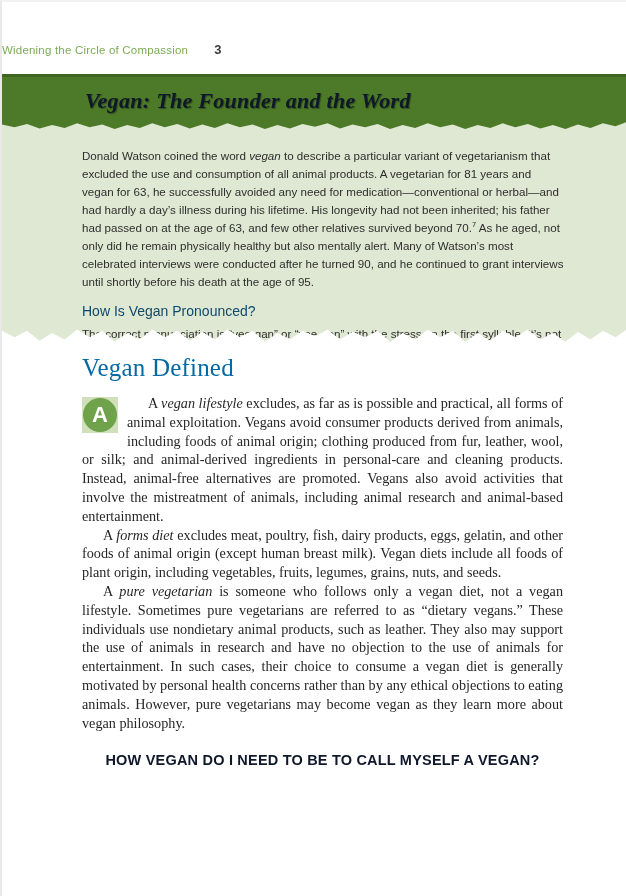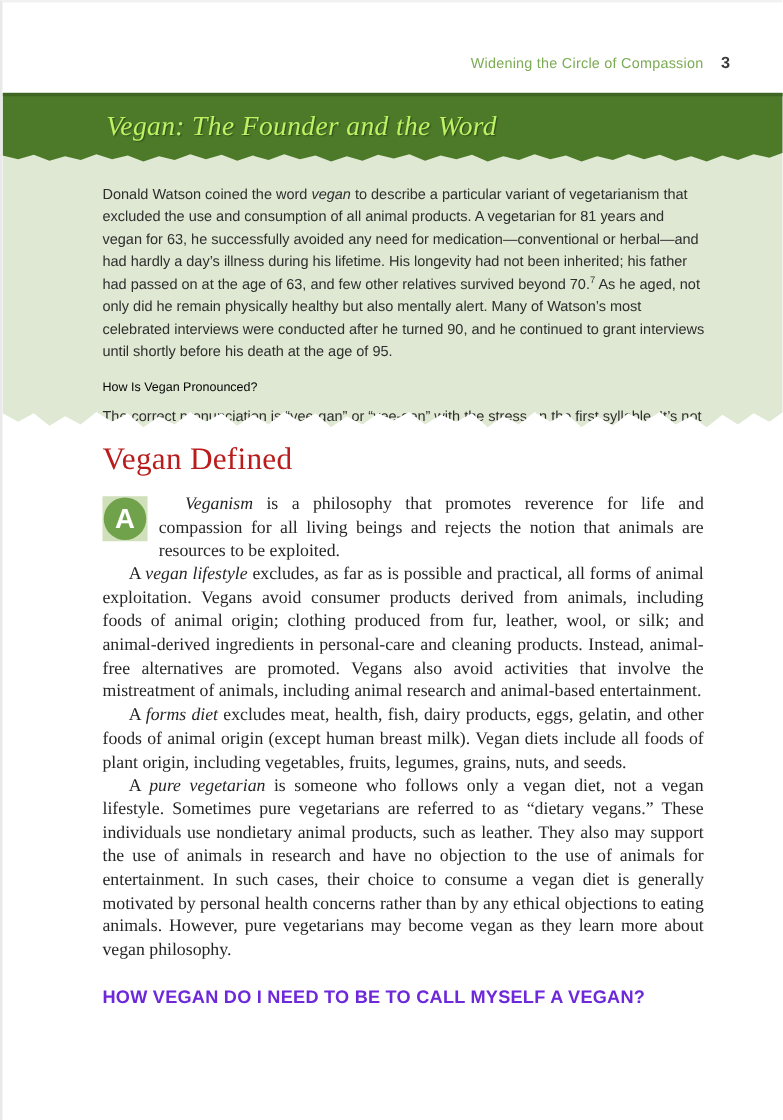--- a/index.html
+++ b/index.html
@@ -9,62 +9,62 @@
     position:relative;
   }
   .page{
     position:absolute;inset:0;background:#ffffff;
     border-left:2px solid #e9e9e9;border-top:2px solid #f1f1f1;
     box-sizing:border-box;
   }
   
   .running-header{
     position:absolute;top:40px;left:0;right:0;height:18px;
-    display:flex;justify-content:flex-end;align-items:baseline;
-    padding-right:42px;gap:14px;
+    display:flex;align-items:baseline;
+    padding-right:42px;gap:26px;
     font-family:"Liberation Sans", sans-serif;
   }
   .running-title{color:#7cab55;font-size:11.5px;letter-spacing:.2px;}
   .page-number{color:#3a3a3a;font-size:13px;font-weight:bold;}
   
   .banner{
     position:absolute;top:72px;left:0;width:626px;height:58px;
     background:#4c7a28;border-top:3px solid #3f6522;box-sizing:border-box;
     clip-path:polygon(0 0,100% 0,100% 82%,98% 90%,96% 85%,94% 93%,92% 87%,90% 95%,88% 88%,86% 94%,84% 86%,82% 92%,80% 85%,78% 93%,76% 88%,74% 95%,72% 87%,70% 92%,68% 85%,66% 93%,64% 88%,62% 95%,60% 86%,58% 92%,56% 87%,54% 94%,52% 85%,50% 91%,48% 86%,46% 94%,44% 88%,42% 95%,40% 87%,38% 92%,36% 85%,34% 93%,32% 87%,30% 94%,28% 86%,26% 92%,24% 85%,22% 93%,20% 88%,18% 95%,16% 87%,14% 92%,12% 85%,10% 93%,8% 88%,6% 94%,4% 86%,2% 92%,0 87%);
     z-index:3;
   }
   .banner-title{
     position:absolute;left:83px;top:11px;
-    color:#bef264;font-family:"Liberation Serif", serif;
-    font-style:italic;font-weight:normal;font-size:22px;letter-spacing:.3px;
+    color:#0f172a;font-family:"Liberation Serif", serif;
+    font-style:italic;font-weight:bold;font-size:22px;letter-spacing:.3px;
     text-shadow:1px 1px 1px rgba(0,0,0,.35);
   }
   
   .callout{
     position:absolute;top:120px;left:0;width:626px;height:222px;
     background:#dfe8d2;
     clip-path:polygon(0 0,100% 0,100% 93%,98% 97%,96% 94%,94% 98%,92% 94.5%,90% 99%,88% 95%,86% 98%,84% 93.5%,82% 97%,80% 94%,78% 98.5%,76% 95%,74% 99%,72% 94%,70% 97%,68% 93.5%,66% 98%,64% 95%,62% 99%,60% 94%,58% 97%,56% 94.5%,54% 98%,52% 93.5%,50% 96.5%,48% 94%,46% 98%,44% 95%,42% 99%,40% 94%,38% 97%,36% 93.5%,34% 98%,32% 94.5%,30% 98.5%,28% 94%,26% 97%,24% 93.5%,22% 98%,20% 95%,18% 99%,16% 94%,14% 97%,12% 93.5%,10% 98%,8% 95%,6% 98.5%,4% 94%,2% 97%,0 94%);
     z-index:2;
   }
   .callout-inner{
     padding:25px 64px 0 80px;
     font-family:"Liberation Sans", sans-serif;
     font-size:11.6px;line-height:18px;color:#2e2e2e;
   }
   .callout-heading{
     font-family:"Liberation Sans", sans-serif;
-    color:#000000;font-size:10px;margin:11px 0 5px 0;font-weight:normal;
+    color:#0c4a6e;font-size:14px;margin:11px 0 5px 0;font-weight:normal;
   }
   
   .main{
     position:absolute;top:352px;left:80px;width:481px;
   }
   .main-heading{
     font-family:"Liberation Serif", serif;font-weight:normal;
-    color:#b91c1c;font-size:25px;margin:0 0 12px 0;letter-spacing:.2px;
+    color:#0369a1;font-size:25px;margin:0 0 12px 0;letter-spacing:.2px;
   }
   .body-par{
     margin:0;text-align:justify;
     font-size:14.2px;line-height:18.8px;color:#262626;
   }
   .body-par.indent{text-indent:21px;}
   .dropcap{
     float:left;width:36px;height:36px;background:#cfe0ba;
     margin:3px 9px 1px 0;position:relative;
   }
@@ -72,21 +72,21 @@
     position:absolute;left:1px;top:1px;right:1px;bottom:1px;
     background:#6fa24a;border-radius:50%;
     display:flex;align-items:center;justify-content:center;
   }
   .dropcap-letter{
     color:#ffffff;font-family:"Liberation Sans", sans-serif;
     font-weight:bold;font-size:22px;line-height:1;
   }
   .section2-heading{
     font-family:"Liberation Sans", sans-serif;font-weight:bold;
-    color:#6d28d9;font-size:14.5px;margin:20px 0 30px 0;letter-spacing:.2px;
+    color:#0f172a;font-size:14.5px;margin:20px 0 30px 0;letter-spacing:.2px;text-align:center;
   }
   sup{font-size:.65em;line-height:0;}
 </style>
 </head>
 <body>
 
 <div class="page">
 
   <div class="running-header">
     <span class="running-title">Widening the Circle of Compassion</span>
@@ -109,21 +109,20 @@
     <h1 class="main-heading">Vegan Defined</h1>
 
     <p class="body-par">
       <span class="dropcap">
           <span class="dropcap-circle">
             <span class="dropcap-letter">A</span>
           </span>
         </span>
     </p>
 
-    <p class="body-par indent"><span style="font-style: italic;">Veganism</span><span> is a philosophy that promotes reverence for life and compassion for all living beings and rejects the notion that animals are resources to be exploited.</span></p>
     <p class="body-par indent"><span>A </span><span style="font-style: italic;">vegan lifestyle</span><span> excludes, as far as is possible and practical, all forms of animal exploitation. Vegans avoid consumer products derived from animals, including foods of animal origin; clothing produced from fur, leather, wool, or silk; and animal-derived ingredients in personal-care and cleaning products. Instead, animal-free alternatives are promoted. Vegans also avoid activities that involve the mistreatment of animals, including animal research and animal-based entertainment.</span></p>
-    <p class="body-par indent"><span>A </span><span style="font-style: italic;">forms diet</span><span> excludes meat, health, fish, dairy products, eggs, gelatin, and other foods of animal origin (except human breast milk). Vegan diets include all foods of plant origin, including vegetables, fruits, legumes, grains, nuts, and seeds.</span></p>
+    <p class="body-par indent"><span>A </span><span style="font-style: italic;">forms diet</span><span> excludes meat, poultry, fish, dairy products, eggs, gelatin, and other foods of animal origin (except human breast milk). Vegan diets include all foods of plant origin, including vegetables, fruits, legumes, grains, nuts, and seeds.</span></p>
     <p class="body-par indent"><span>A </span><span style="font-style: italic;">pure vegetarian</span><span> is someone who follows only a vegan diet, not a vegan lifestyle. Sometimes pure vegetarians are referred to as “dietary vegans.” These individuals use nondietary animal products, such as leather. They also may support the use of animals in research and have no objection to the use of animals for entertainment. In such cases, their choice to consume a vegan diet is generally motivated by personal health concerns rather than by any ethical objections to eating animals. However, pure vegetarians may become vegan as they learn more about vegan philosophy.</span></p>
 
     <h2 class="section2-heading">HOW VEGAN DO I NEED TO BE TO CALL MYSELF A VEGAN?</h2>
   </div>
 
 </div>
 
 </body></html>

